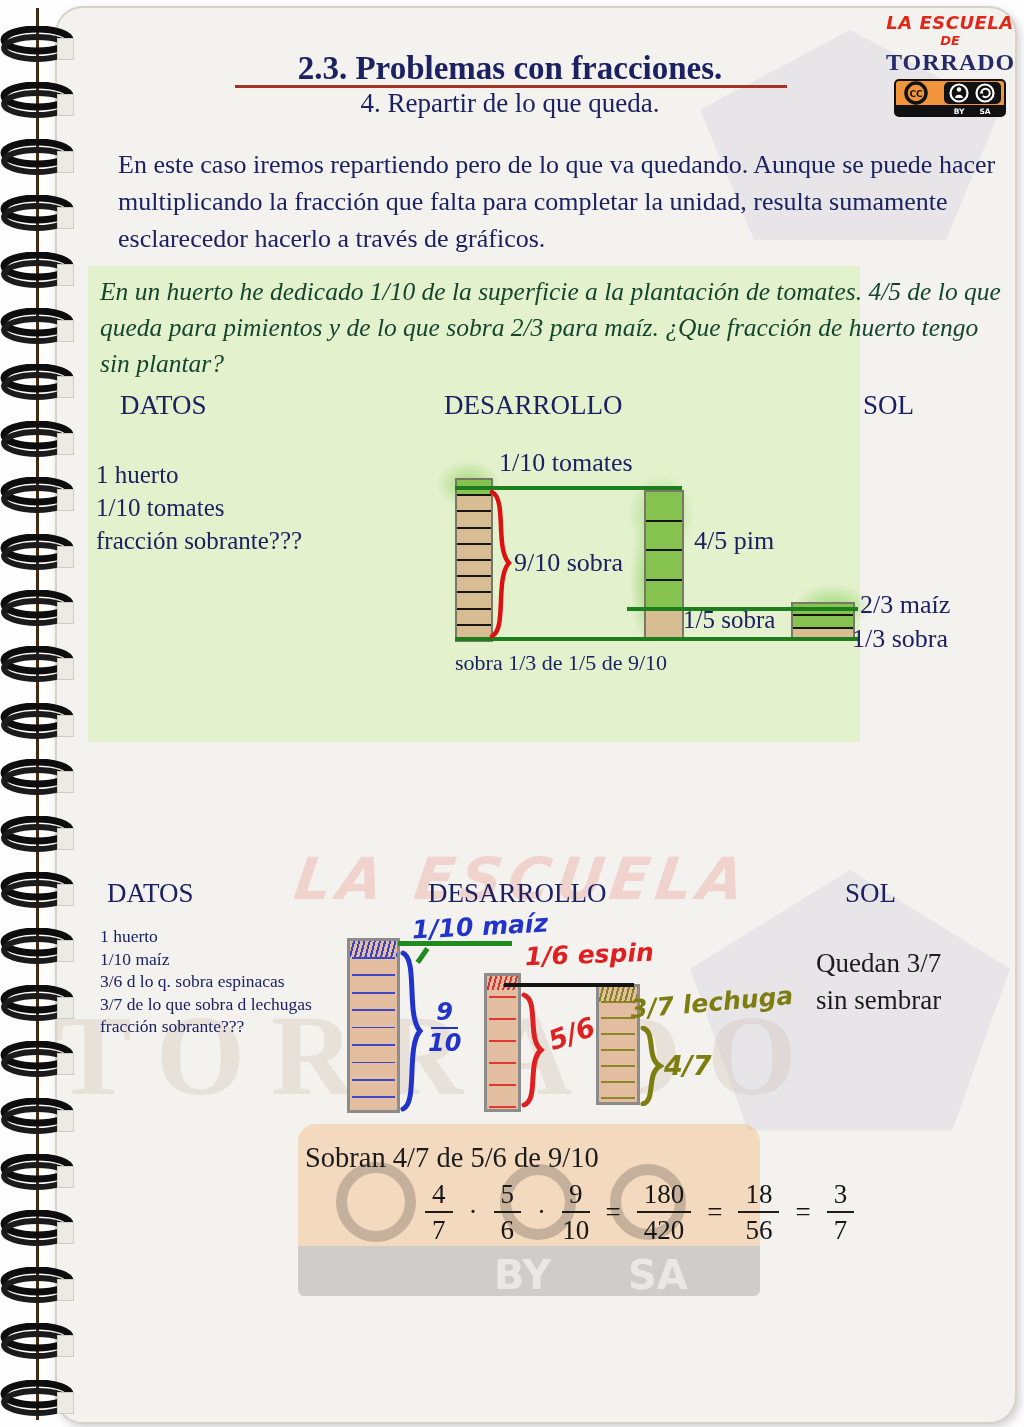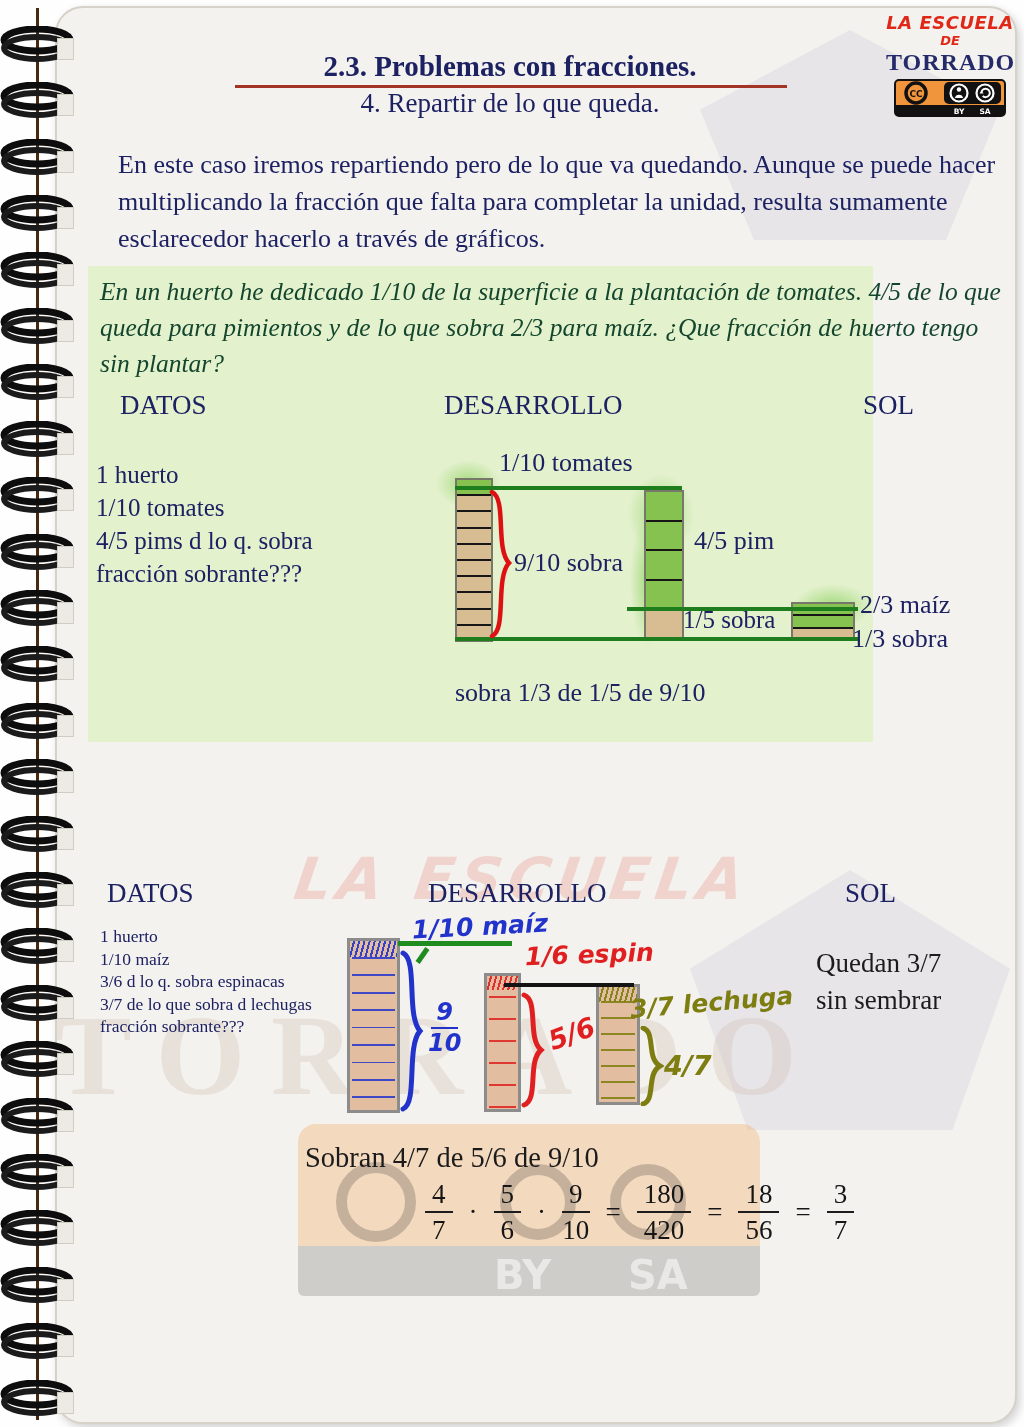--- a/index.html
+++ b/index.html
@@ -7,57 +7,57 @@
           font-family:"Liberation Serif",serif;background:#fefefe;}
   .sheet{position:absolute;left:55px;top:6px;width:958px;height:1414px;
          background:#f4f2ee;border:2px solid #d6d2c9;border-radius:28px;
          box-shadow:3px 4px 10px rgba(0,0,0,.18);}
   .spine-line{position:absolute;left:36px;top:8px;width:3px;height:1412px;background:#47290f;}
   .spiral{position:absolute;left:0;width:78px;height:40px;z-index:5;}
   .spiral .hole{position:absolute;left:57px;top:12px;width:15px;height:20px;
                 background:#eceae4;border:1px solid #d0ccc2;}
   
   .title{position:absolute;left:160px;top:50px;width:700px;text-align:center;
-         font-size:29px;font-weight:bold;color:#1c2162;z-index:2;}
+         font-size:33px;font-weight:bold;color:#1c2162;z-index:2;}
   .title-rule{position:absolute;left:235px;top:85px;width:552px;height:3px;background:#a23325;z-index:2;}
   .subtitle{position:absolute;left:160px;top:88px;width:700px;text-align:center;
             font-size:27px;color:#1c2162;z-index:2;}
   
   .logo{position:absolute;left:886px;top:12px;width:128px;text-align:center;z-index:3;}
   .logo-l1{color:#e02818;font-weight:bold;font-style:italic;font-size:18px;
            font-family:"DejaVu Sans",sans-serif;letter-spacing:.5px;white-space:nowrap;}
   .logo-l2{color:#e02818;font-weight:bold;font-style:italic;font-size:13px;
            font-family:"DejaVu Sans",sans-serif;}
   .logo-l3{color:#252a6a;font-size:24px;font-weight:bold;letter-spacing:1px;margin-top:1px;}
   .badge{margin:3px auto 0;display:block;}
   .pentagon{position:absolute;background:rgba(150,150,195,.13);
             clip-path:polygon(50% 0,100% 38%,82% 100%,18% 100%,0 38%);z-index:1;}
   
   .intro{position:absolute;left:118px;top:146px;width:882px;font-size:26px;
          line-height:37px;color:#1c2162;z-index:2;}
   
   .panel-green{position:absolute;left:88px;top:266px;width:772px;height:476px;
-               background:#e3f1cd;z-index:2;padding-left:13px;}
+               background:#e3f1cd;z-index:2;}
   .p1-statement{position:absolute;left:12px;top:8px;width:902px;font-size:25.5px;
                 line-height:36px;font-style:italic;color:#14462e;}
   .colhead{position:absolute;font-size:27px;color:#1c2162;}
   .p1-sol{position:absolute;left:698px;top:162px;width:232px;font-size:25px;
           line-height:33px;color:#1c2162;}
   .p1-datos{position:absolute;left:8px;top:192px;font-size:25px;line-height:33px;color:#1c2162;}
   .bar{position:absolute;display:flex;flex-direction:column;
        border:2px solid #77776a;box-sizing:border-box;z-index:2;}
   .seg{flex:1;border-bottom:2px solid #161616;}
   .seg:last-child{border-bottom:none;}
   .seg.tan{background:#d8bd92;}
   .seg.grn{background:#86c24f;}
   .blob{position:absolute;border-radius:50%;z-index:1;
         background:radial-gradient(closest-side,rgba(130,205,80,.65),rgba(130,205,80,0));}
   .gline{position:absolute;height:4px;background:#1e7d1c;z-index:3;}
   .dlabel{position:absolute;font-size:26px;color:#1c2162;white-space:nowrap;z-index:4;}
-  .p1-f1{position:absolute;left:367px;top:412px;font-size:26px;color:#1c2162;}
+  .p1-f1{position:absolute;left:367px;top:384px;font-size:22px;color:#1c2162;}
   .p1-f2{position:absolute;left:433px;top:428px;font-size:26px;color:#1c2162;white-space:pre-wrap;}
   .bracesvg{position:absolute;z-index:4;}
   
   .panel-blue{position:absolute;left:92px;top:758px;width:921px;height:112px;
               background:#cfe4f6;z-index:2;}
   .p2-statement{position:absolute;left:6px;top:5px;width:908px;font-size:26px;
                 line-height:36px;color:#1b255f;}
   
   .wm-escuela{position:absolute;left:295px;top:845px;font-size:58px;font-weight:bold;
               font-style:italic;font-family:"DejaVu Sans",sans-serif;letter-spacing:6px;
@@ -251,21 +251,20 @@
     <div class="p1-statement">En un huerto he dedicado 1/10 de la superficie a la plantación de tomates. 4/5 de lo que queda para pimientos y de lo que sobra 2/3 para maíz. ¿Que fracción de huerto tengo sin plantar?</div>
 
     <div class="colhead" style="left:32px;top:124px;">DATOS</div>
     <div class="colhead" style="left:356px;top:124px;">DESARROLLO</div>
     <div class="colhead" style="left:775px;top:124px;">SOL</div>
 
 
     <div class="p1-datos">
       <div>1 huerto</div>
       <div>1/10 tomates</div>
-      <div>4/5 pims d lo q. sobra</div>
       <div>fracción sobrante???</div>
     </div>
 
     <div class="blob" style="left:348px;top:194px;width:64px;height:48px;"></div>
     <div class="blob" style="left:540px;top:208px;width:66px;height:80px;"></div>
     <div class="blob" style="left:542px;top:250px;width:36px;height:130px;"></div>
     <div class="blob" style="left:706px;top:318px;width:78px;height:44px;"></div>
 
     <div class="bar" style="left:367px;top:212px;width:38px;height:164px;">
       <div class="seg grn"></div>

